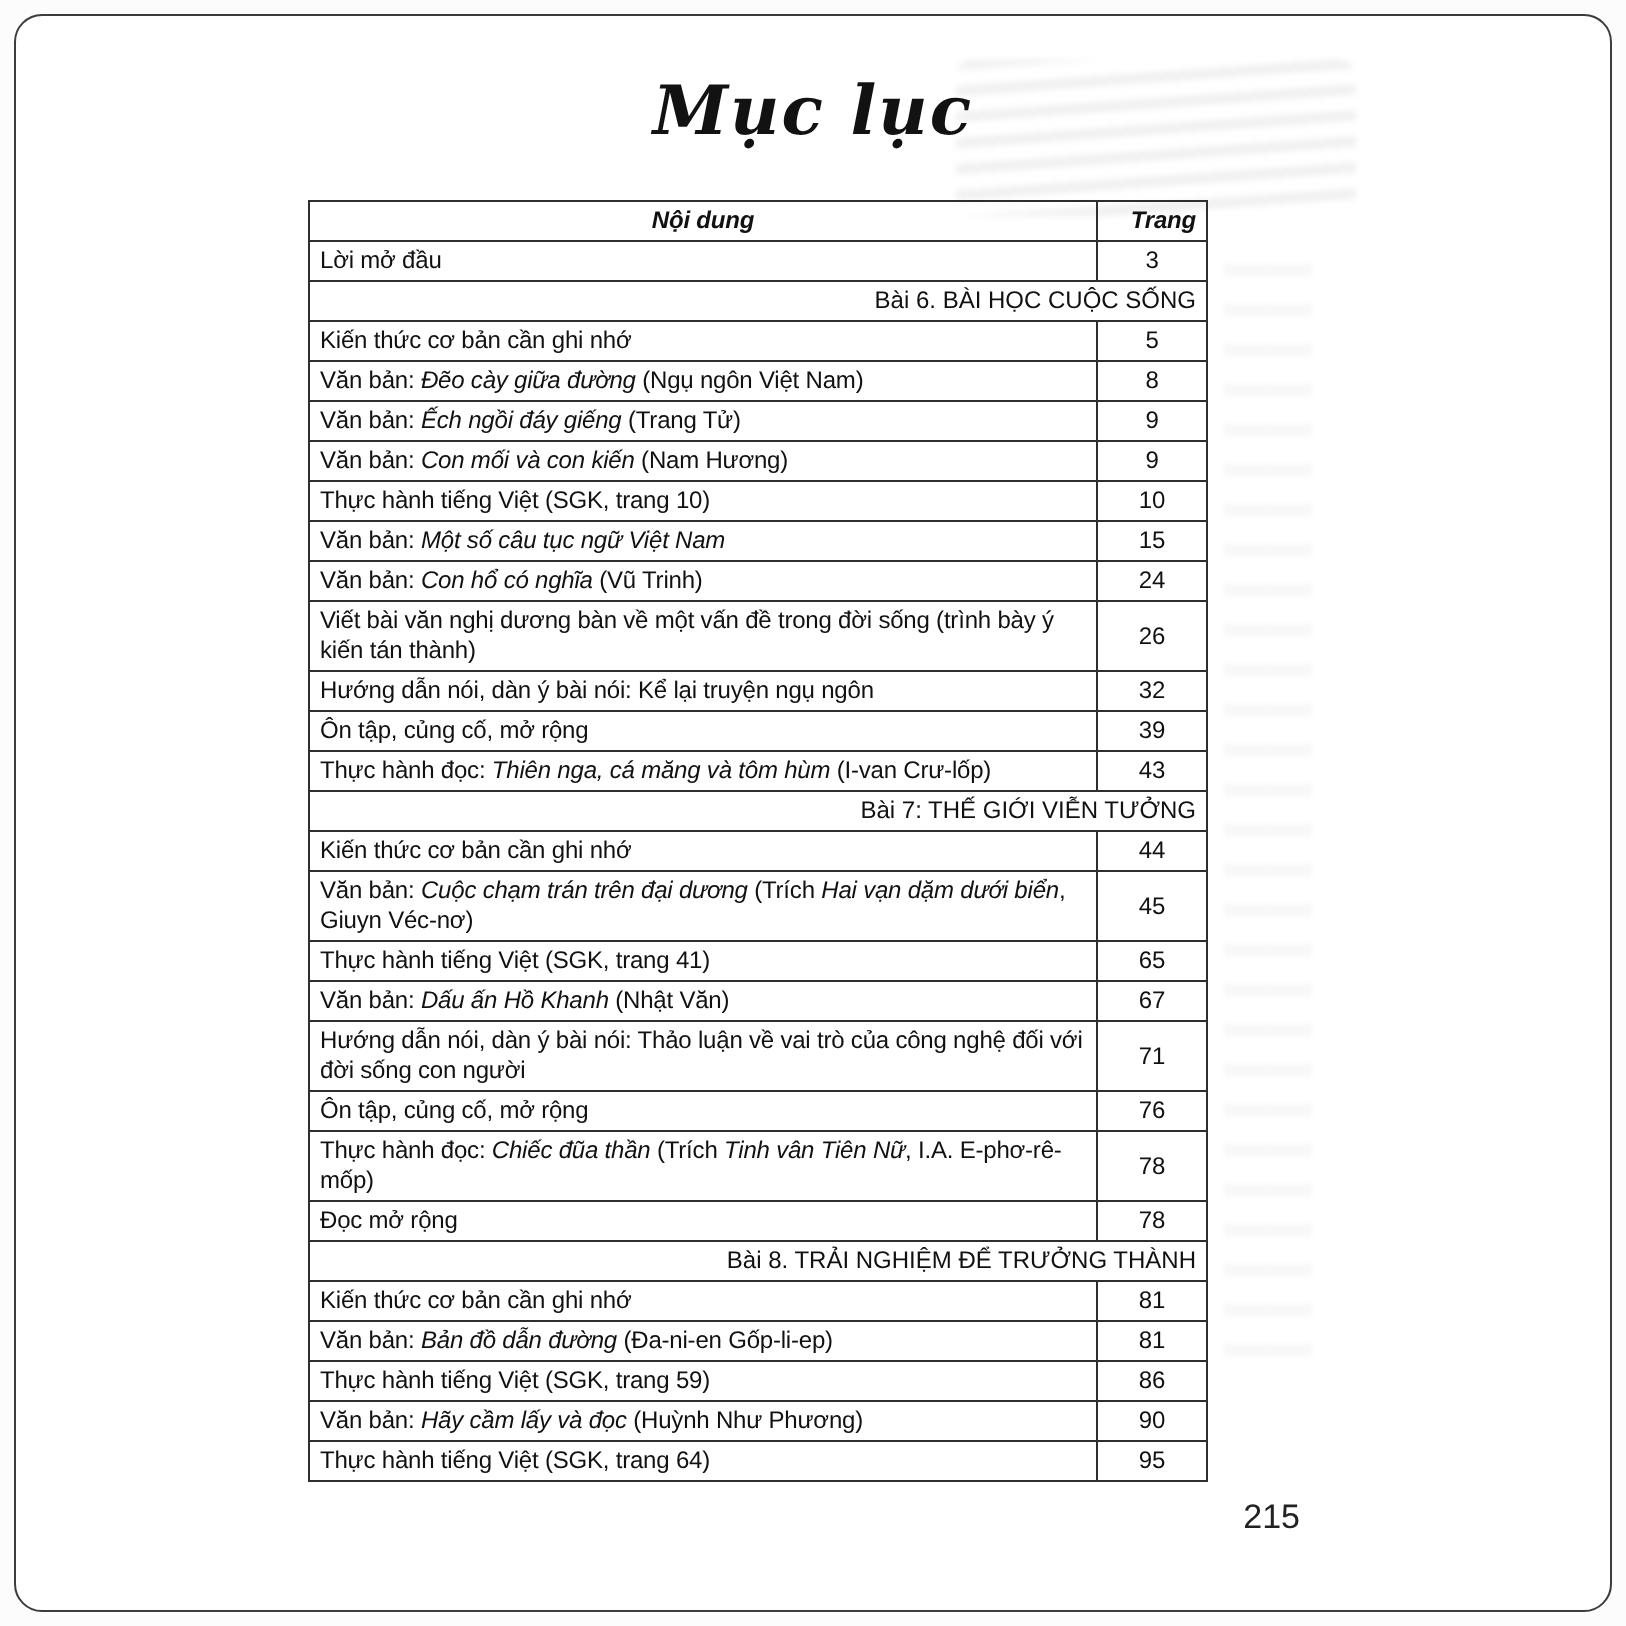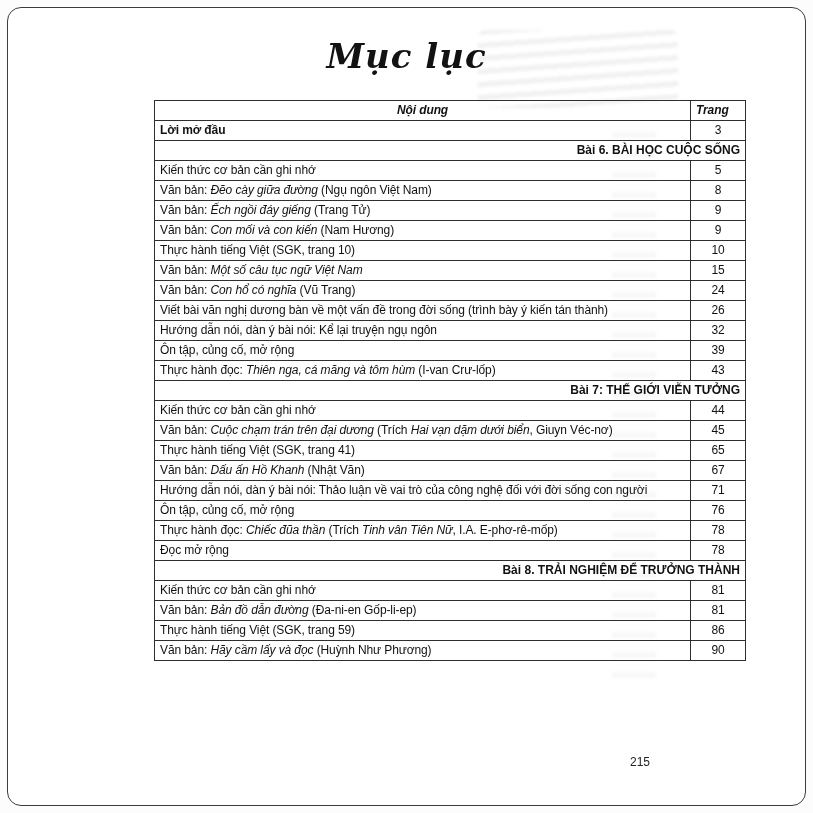--- a/index.html
+++ b/index.html
@@ -25,45 +25,45 @@
     font-family: "DejaVu Serif", serif;
     font-style: italic;
     font-weight: 700;
     font-size: 34px;
     letter-spacing: 1px;
     color: #121212;
   }
   table.toc {
     position: absolute;
     left: 146px; top: 92px;
-    width: 592px;
+    width: 450px;
     border-collapse: collapse;
     table-layout: fixed;
     font-size: 12px;
     letter-spacing: -0.1px;
     color: #111;
   }
   table.toc th, table.toc td {
     border: 1px solid #2e2e2e;
     padding: 2px 5px;
     line-height: 15px;
     vertical-align: middle;
     overflow: hidden;
   }
   th.content-h { font-style: italic; font-weight: bold; text-align: center; }
-  th.page-h   { width: 44px; font-style: italic; font-weight: bold; text-align: left; }
+  th.page-h   { width: 44px; font-style: italic; font-weight: bold; text-align: right; }
   td.page-cell { text-align: center; }
   td.section-cell { text-align: right; font-weight: bold; letter-spacing: 0; }
   td.content-cell { text-align: left; }
   .seg-i { font-style: italic; }
-  .seg-b { font-weight: bold; }
+  .seg-b { font-weight: normal; }
   .folio {
     position: absolute;
     right: 155px; bottom: 36px;
-    font-size: 12px;
+    font-size: 17px;
     color: #222;
     margin-left: 43px;
   }
   
   .bleed-top {
     position: absolute;
     left: 470px; top: 22px;
     width: 200px; height: 78px;
     background: repeating-linear-gradient(176deg,
       rgba(110,110,110,0.10) 0 5px, rgba(255,255,255,0) 5px 13px);
@@ -124,21 +124,21 @@
         </tr>
         <tr>
           <td class="content-cell"><span class="seg-n">Thực hành tiếng Việt (SGK, trang 10)</span></td>
           <td class="page-cell">10</td>
         </tr>
         <tr>
           <td class="content-cell"><span class="seg-n">Văn bản: </span><span class="seg-i">Một số câu tục ngữ Việt Nam</span></td>
           <td class="page-cell">15</td>
         </tr>
         <tr>
-          <td class="content-cell"><span class="seg-n">Văn bản: </span><span class="seg-i">Con hổ có nghĩa</span><span class="seg-n"> (Vũ Trang)</span></td>
+          <td class="content-cell"><span class="seg-n">Văn bản: </span><span class="seg-i">Con hổ có nghĩa</span><span class="seg-n"> (Vũ Trinh)</span></td>
           <td class="page-cell">24</td>
         </tr>
         <tr>
           <td class="content-cell"><span class="seg-n">Viết bài văn nghị dương bàn về một vấn đề trong đời sống (trình bày ý kiến tán thành)</span></td>
           <td class="page-cell">26</td>
         </tr>
         <tr>
           <td class="content-cell"><span class="seg-n">Hướng dẫn nói, dàn ý bài nói: Kể lại truyện ngụ ngôn</span></td>
           <td class="page-cell">32</td>
         </tr>
@@ -197,18 +197,22 @@
           <td class="page-cell">81</td>
         </tr>
         <tr>
           <td class="content-cell"><span class="seg-n">Thực hành tiếng Việt (SGK, trang 59)</span></td>
           <td class="page-cell">86</td>
         </tr>
         <tr>
           <td class="content-cell"><span class="seg-n">Văn bản: </span><span class="seg-i">Hãy cầm lấy và đọc</span><span class="seg-n"> (Huỳnh Như Phương)</span></td>
           <td class="page-cell">90</td>
         </tr>
+        <tr>
+          <td class="content-cell"><span class="seg-n">Thực hành tiếng Việt (SGK, trang 64)</span></td>
+          <td class="page-cell">95</td>
+        </tr>
       </tbody>
   </table>
 
   <div class="folio">215</div>
 
 </div>
 
 </body></html>

